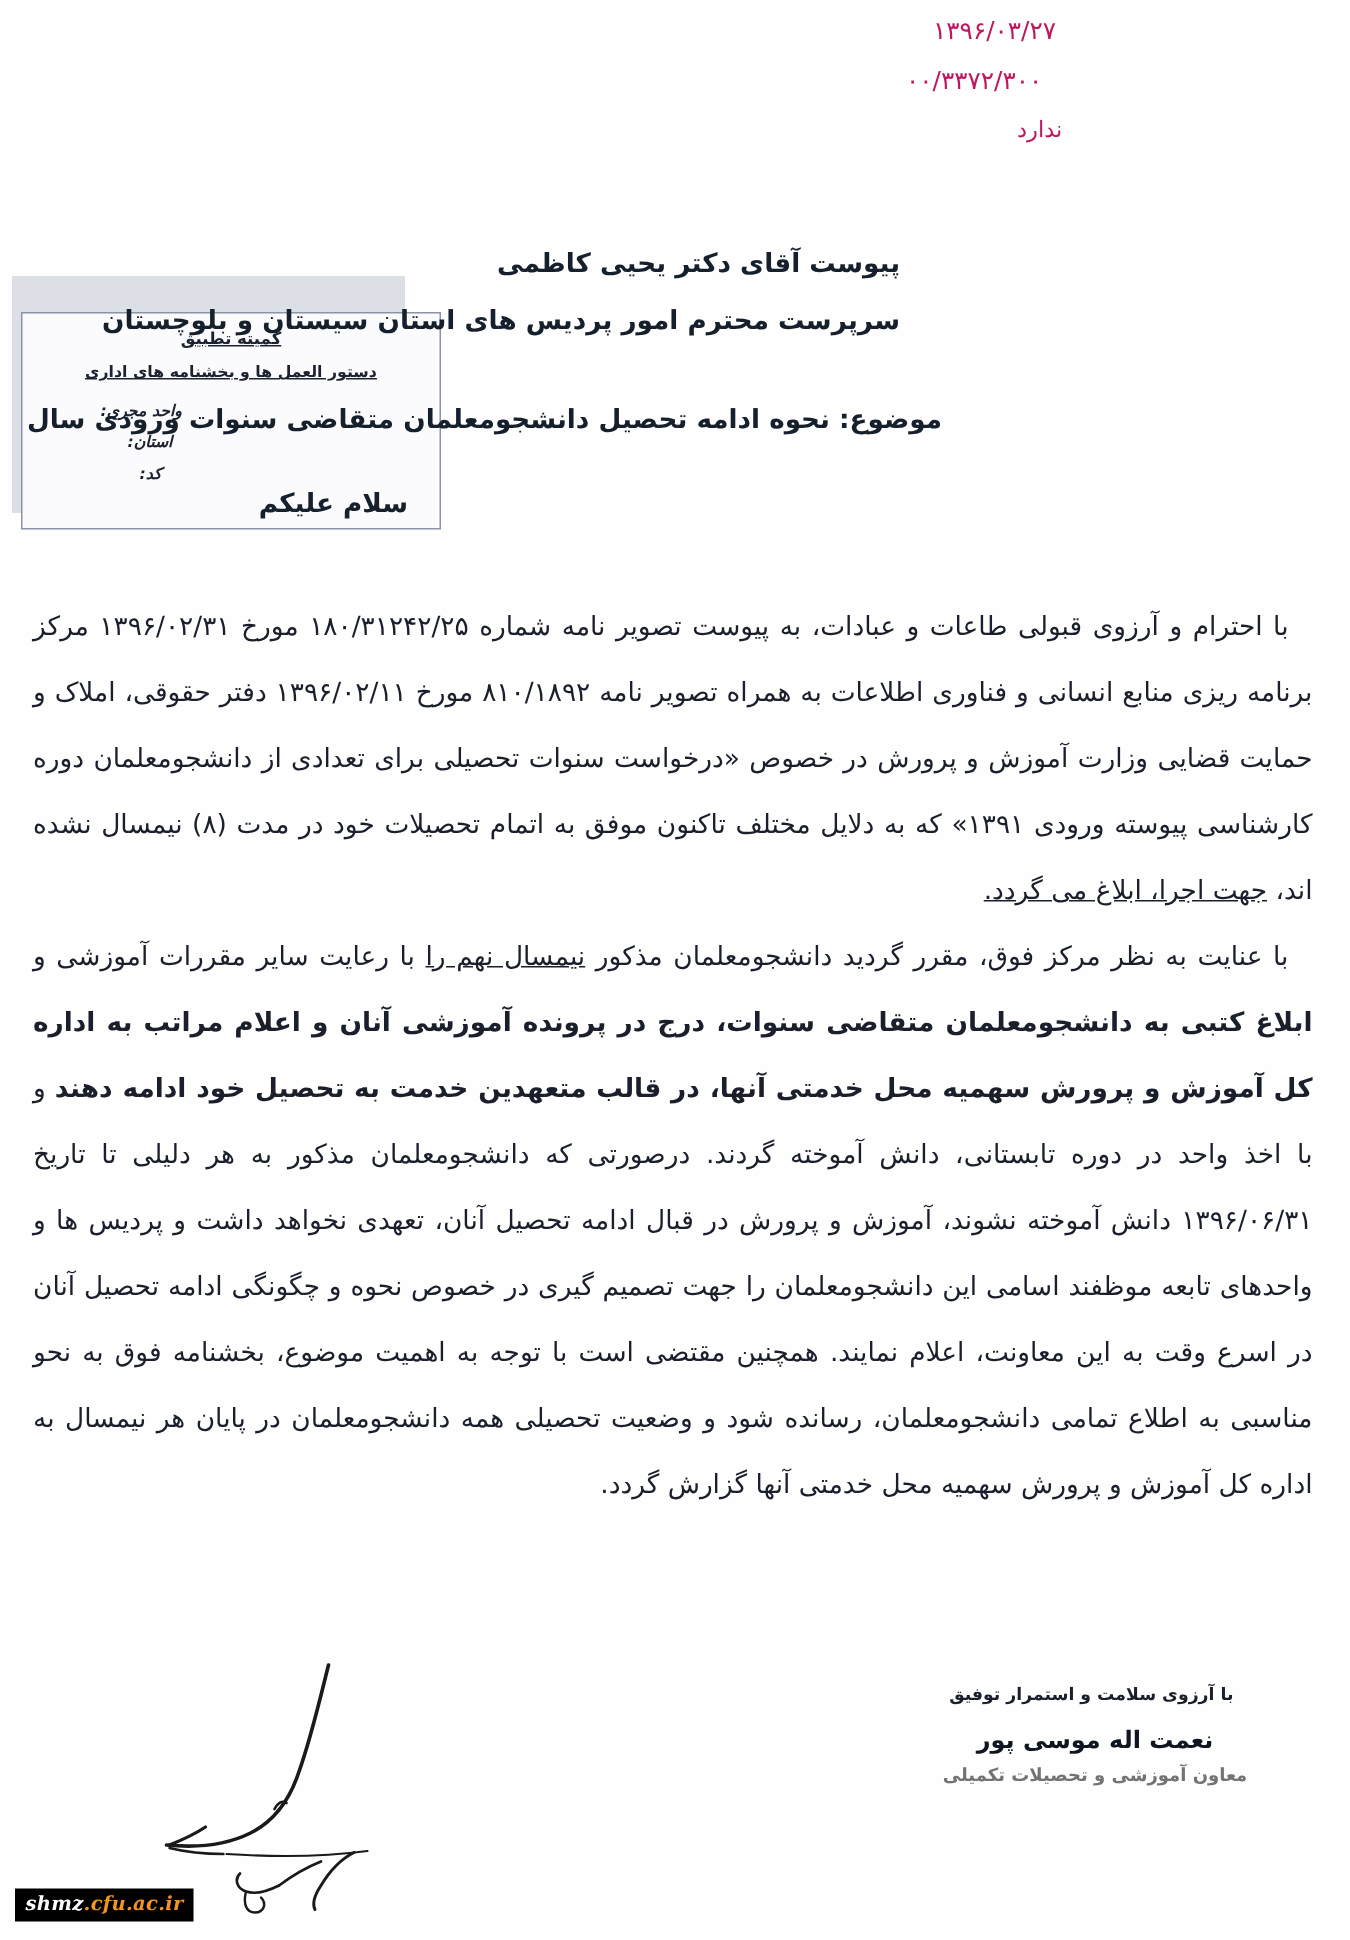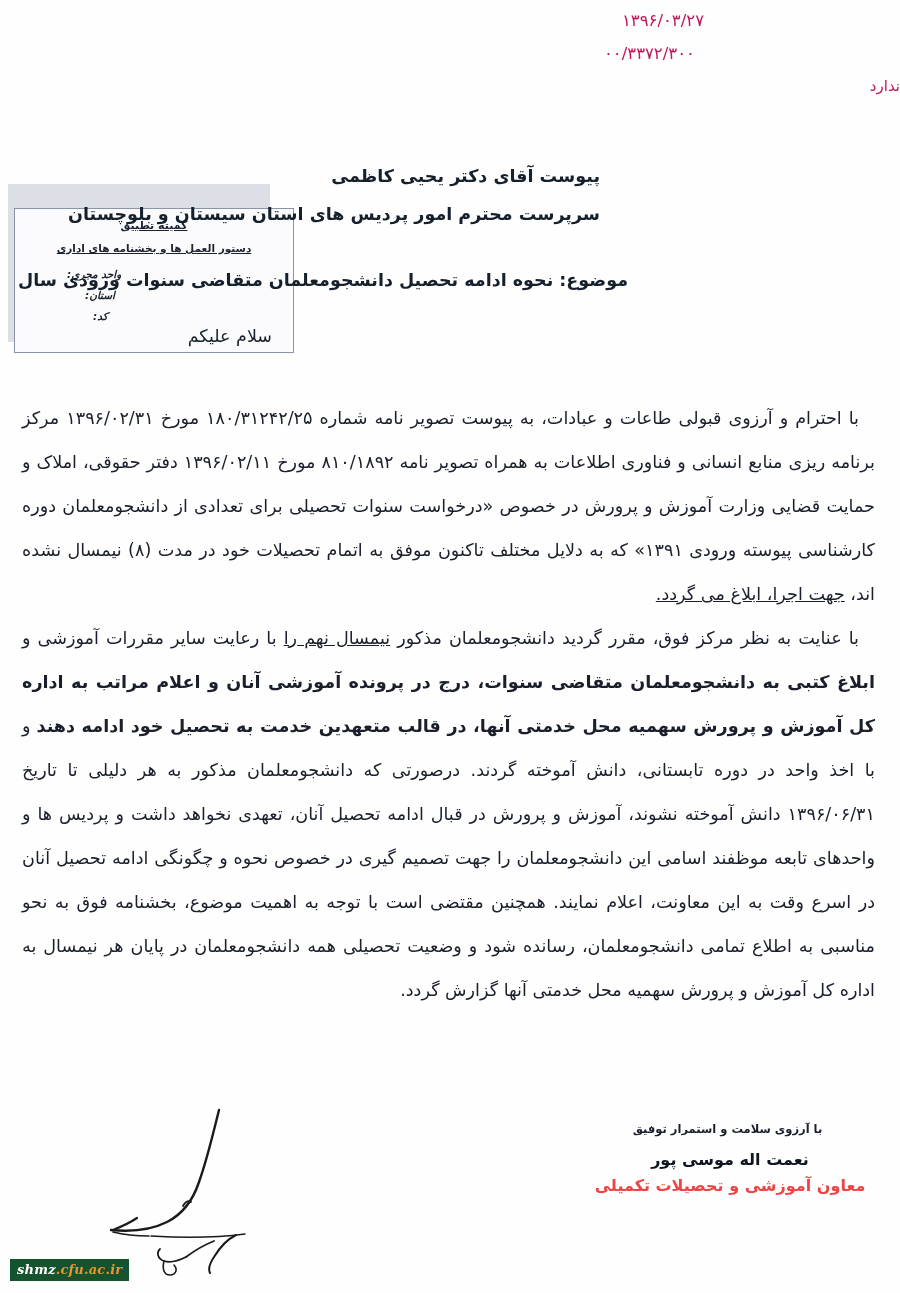--- a/index.html
+++ b/index.html
@@ -38,21 +38,21 @@
     unicode-bidi: bidi-override;
     text-align: left;
     margin-bottom: 16px;
     padding-left: 18px;
   }
   .meta-line.l1 { padding-left: 22px; }
   .meta-line.l2 { padding-left: 4px; }
   .meta-line.l3 {
     direction: rtl;
     unicode-bidi: normal;
-    text-align: right;
+    text-align: left;
     padding-left: 78px;
     font-size: 15px;
     margin-bottom: 0;
   }
 
   
   .stamp-shadow {
     position: absolute;
     top: 184px;
     left: 8px;
@@ -137,21 +137,21 @@
     padding-right: 272px;
     white-space: nowrap;
     letter-spacing: -0.2px;
   }
   .greeting {
     position: absolute;
     top: 326px;
     right: 0;
     text-align: right;
     font-size: 17.5px;
-    font-weight: normal;
+    font-weight: bold;
     color: #16202c;
     padding-right: 628px;
   }
 
   
   .body-text {
     position: absolute;
     top: 396px;
     right: 25px;
     left: 22px;
@@ -193,23 +193,23 @@
     font-weight: bold;
     color: #101620;
     padding-left: 560px;
   }
   .sig-role {
     position: absolute;
     top: 1176px;
     left: 0;
     right: 0;
     text-align: center;
-    font-size: 16px;
-    font-weight: bold;
-    color: #ef4444;
+    font-size: 12px;
+    font-weight: bold;
+    color: #737373;
     padding-left: 560px;
   }
   .sig-mark {
     position: absolute;
     top: 1108px;
     left: 95px;
     width: 230px;
     height: 140px;
     pointer-events: none;
   }
@@ -220,21 +220,21 @@
     width: 110px;
     height: 60px;
     pointer-events: none;
   }
 
   
   .watermark {
     position: absolute;
     left: 10px;
     bottom: 12px;
-    background: #14532d;
+    background: #000000;
     color: #ffffff;
     font-family: "DejaVu Serif", "Liberation Serif", serif;
     font-style: italic;
     font-weight: bold;
     font-size: 13px;
     padding: 3px 7px 4px 7px;
     direction: ltr;
     letter-spacing: 0.2px;
   }
   .watermark .orange { color: #f39322; }

